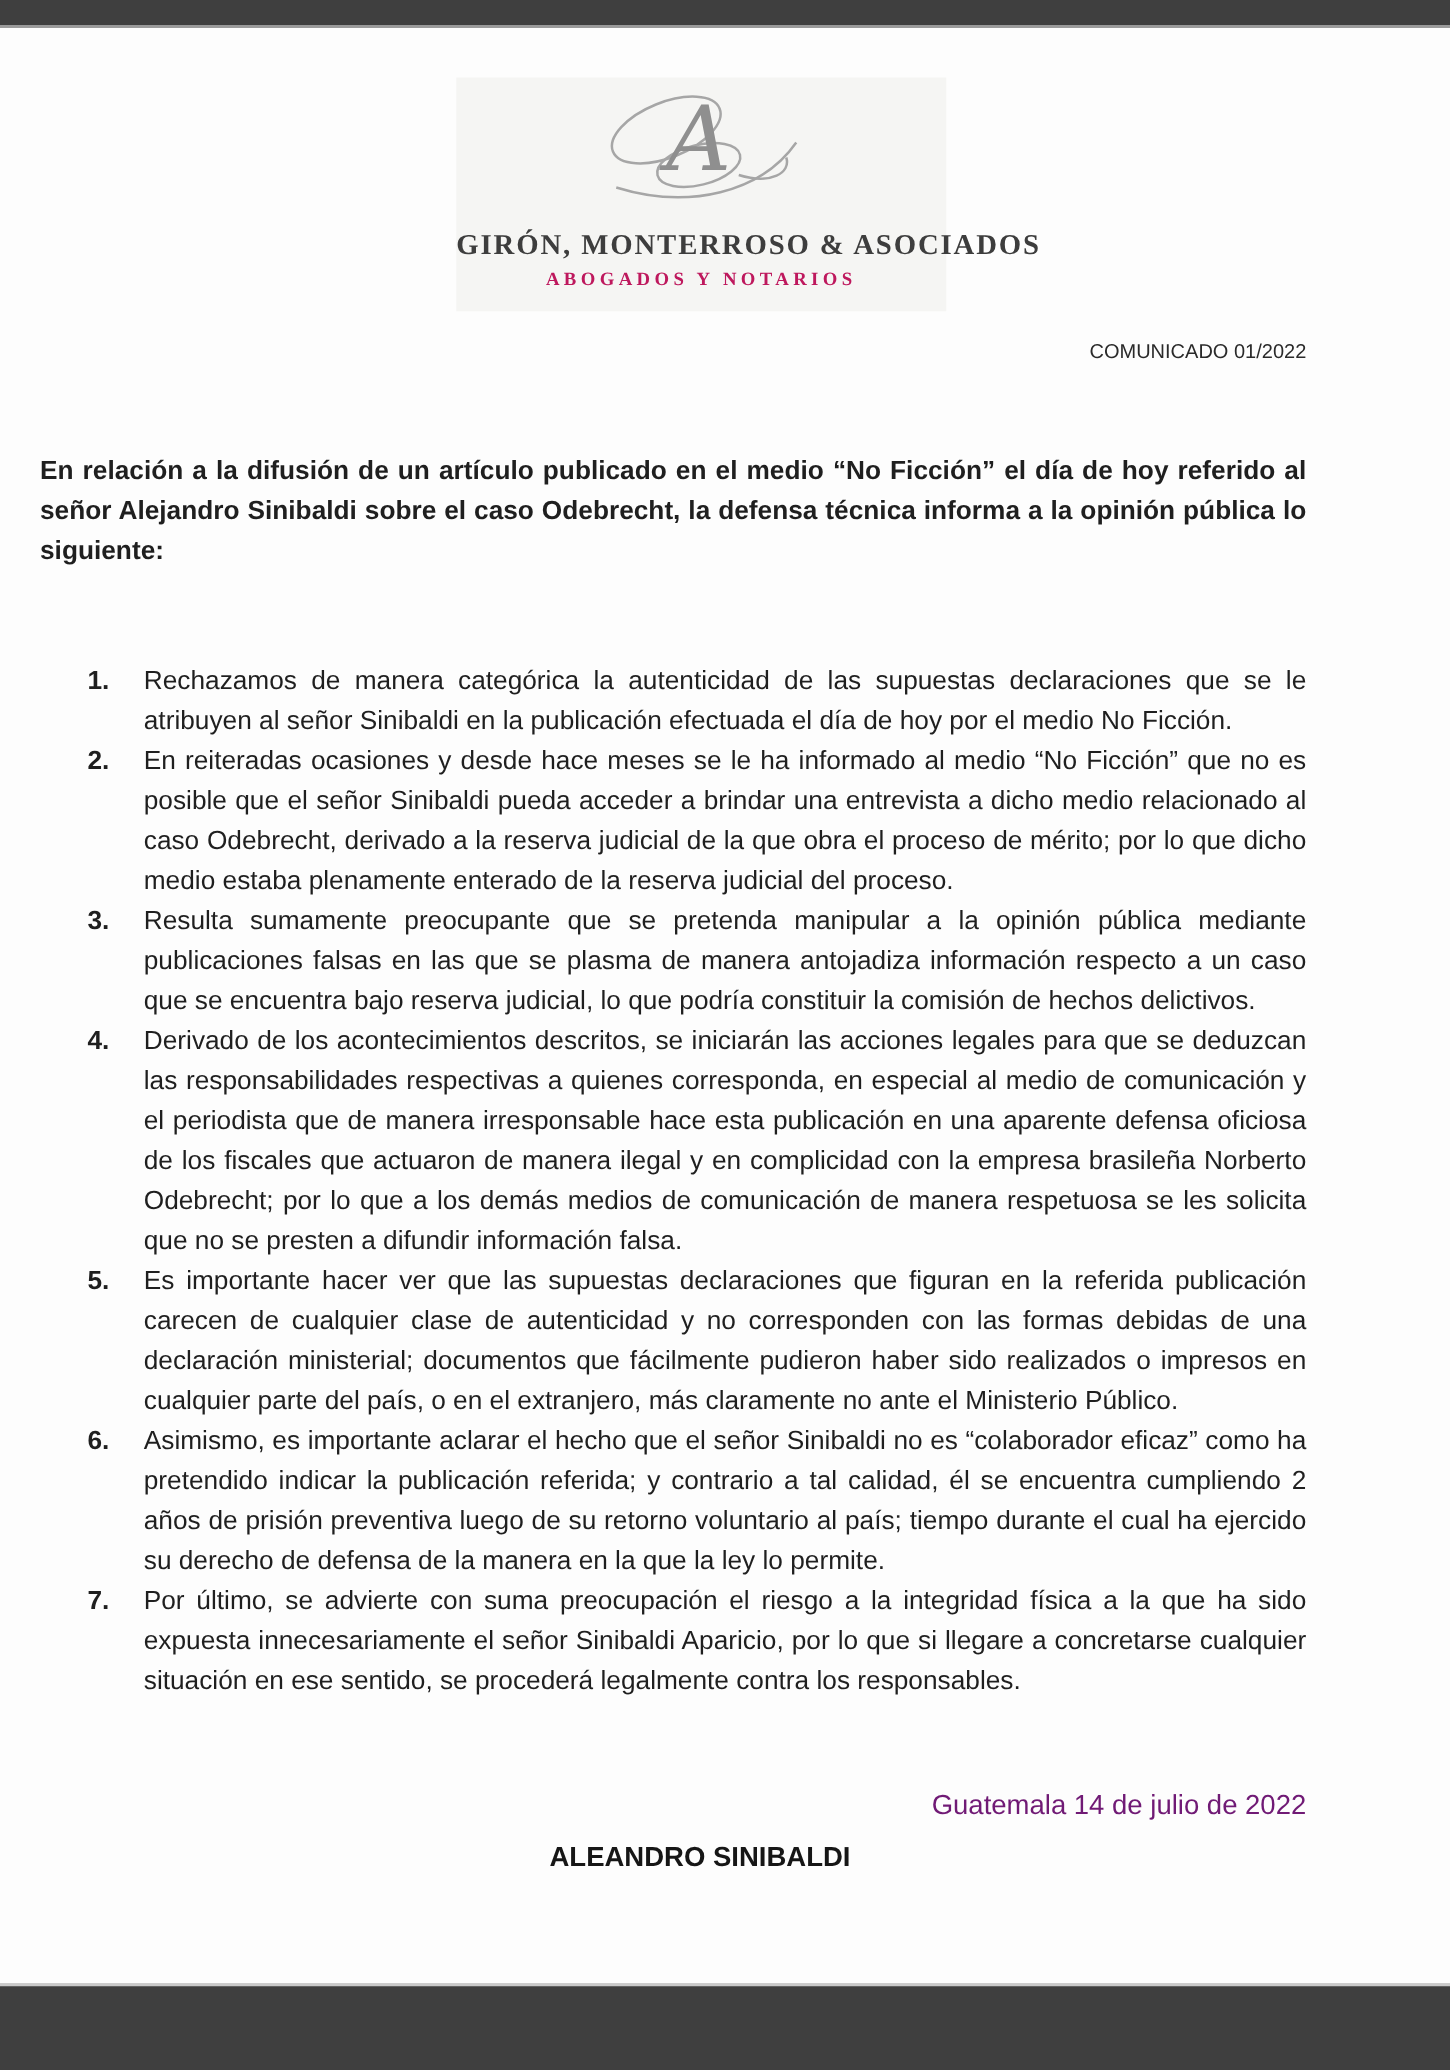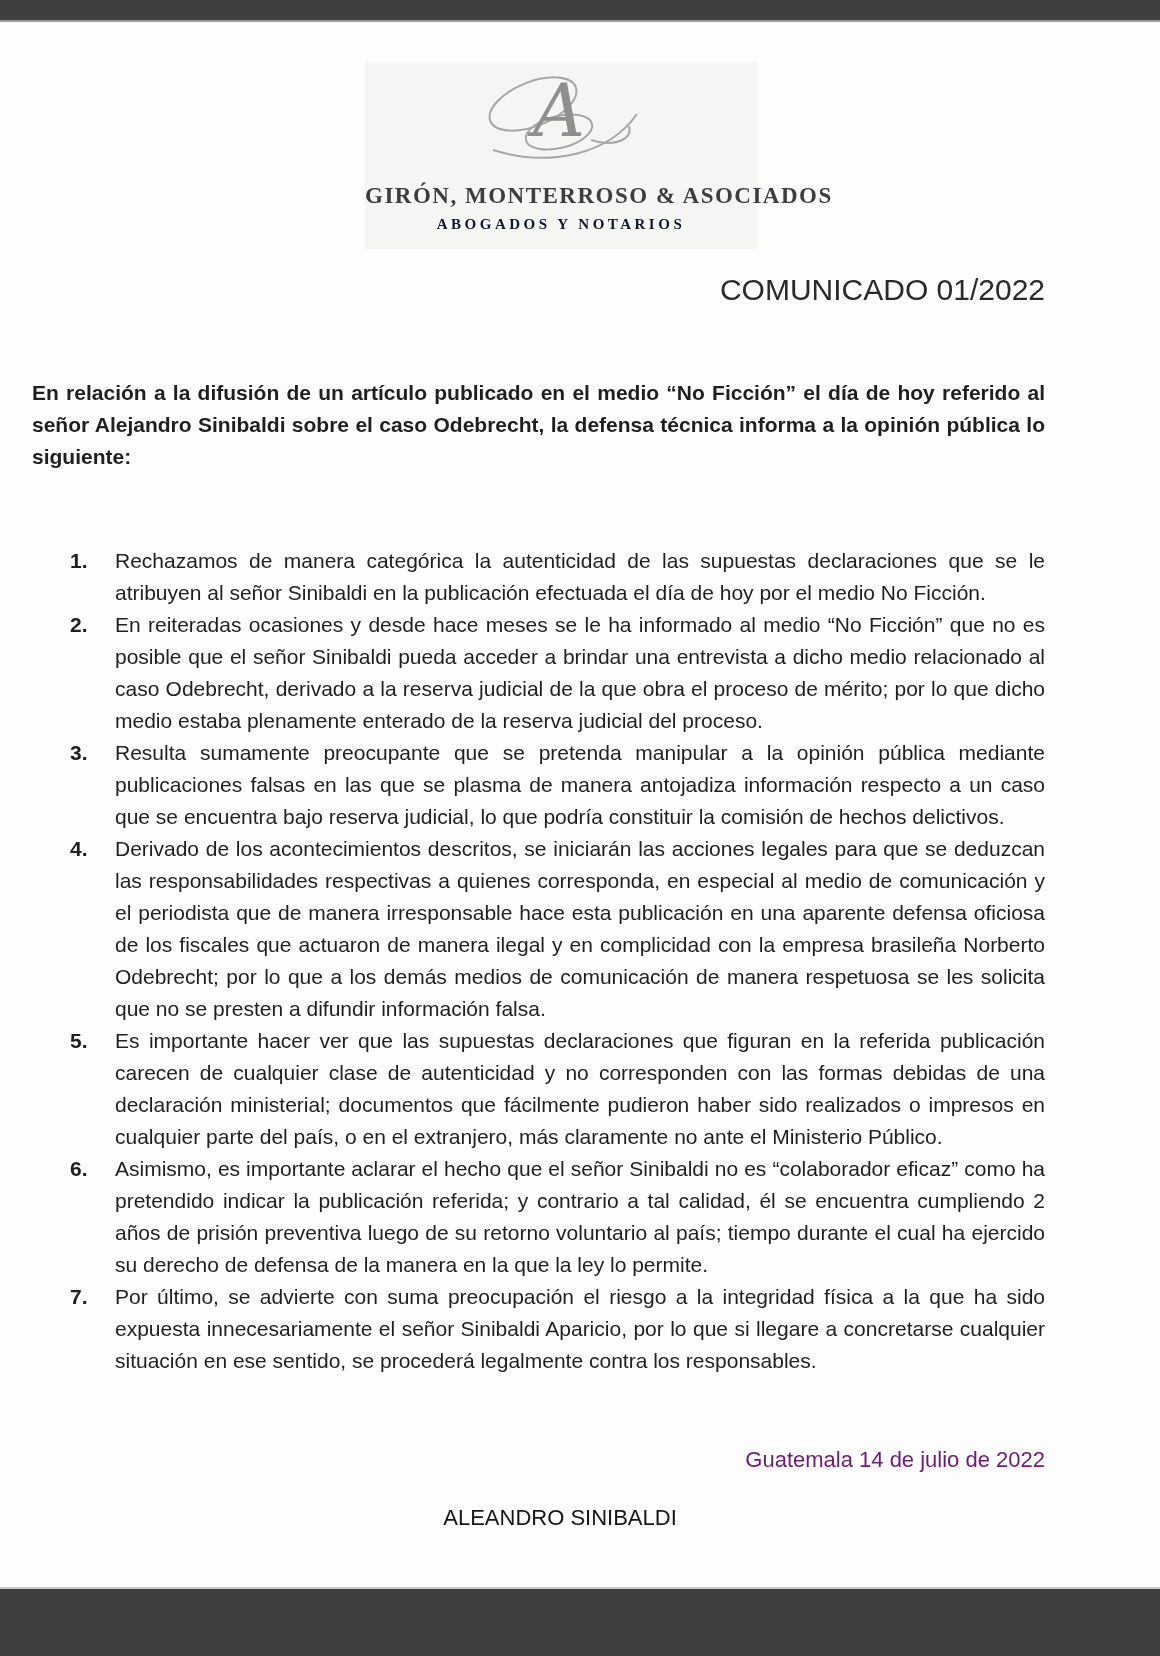--- a/index.html
+++ b/index.html
@@ -56,28 +56,28 @@
     letter-spacing: 1.5px;
     color: #3d3d3d;
     white-space: nowrap;
     margin-top: 21px;
   }
   .firm-subtitle {
     font-family: "Liberation Serif", serif;
     font-weight: 700;
     font-size: 15px;
     letter-spacing: 3.5px;
-    color: #0f172a;
+    color: #be185d;
     margin-top: 7px;
   }
   
   .comunicado {
     text-align: right;
     margin: 24px 115px 0 0;
-    font-size: 30px;
+    font-size: 16px;
     color: #2a2a2a;
   }
   
   .intro {
     margin: 70px 115px 0 32px;
     font-size: 21px;
     line-height: 32px;
     text-align: justify;
     font-weight: bold;
   }
@@ -109,22 +109,22 @@
   }
   .signature-team {
     text-align: center;
     margin: 76px 40px 0 0;
     font-weight: 700;
     font-size: 22px;
     color: #161616;
   }
   .signature-name {
     text-align: center;
-    margin: 32px 40px 0 0;
-    font-weight: 400;
+    margin: 16px 40px 0 0;
+    font-weight: 700;
     font-size: 22px;
     color: #161616;
   }
 </style>
 </head>
 <body>
 
 <div class="letterbox-top"></div>
 
 <div class="page">

